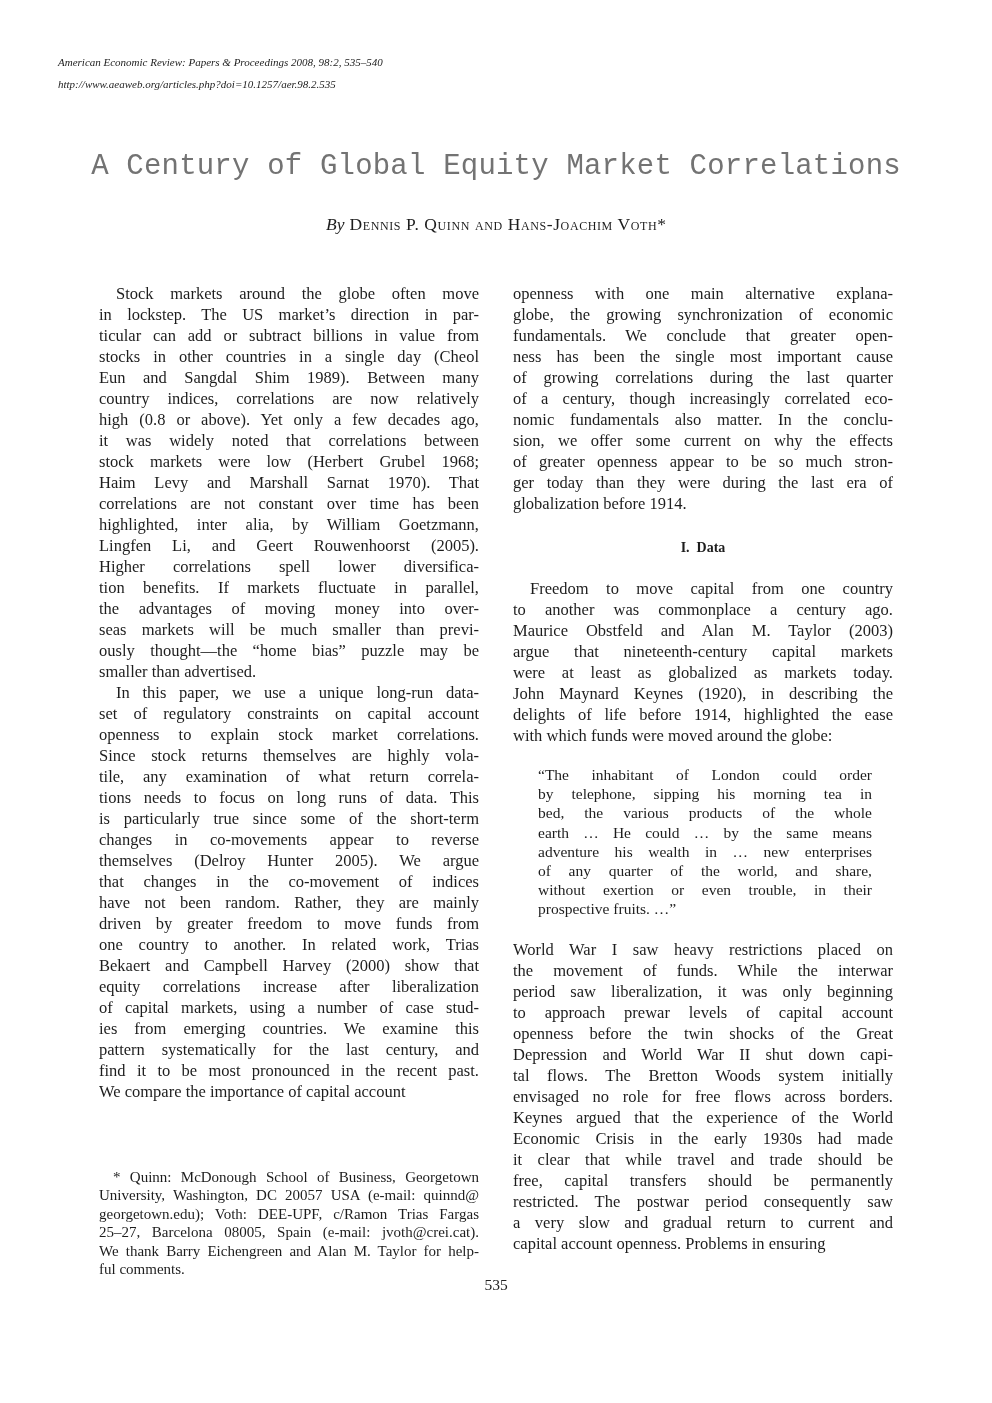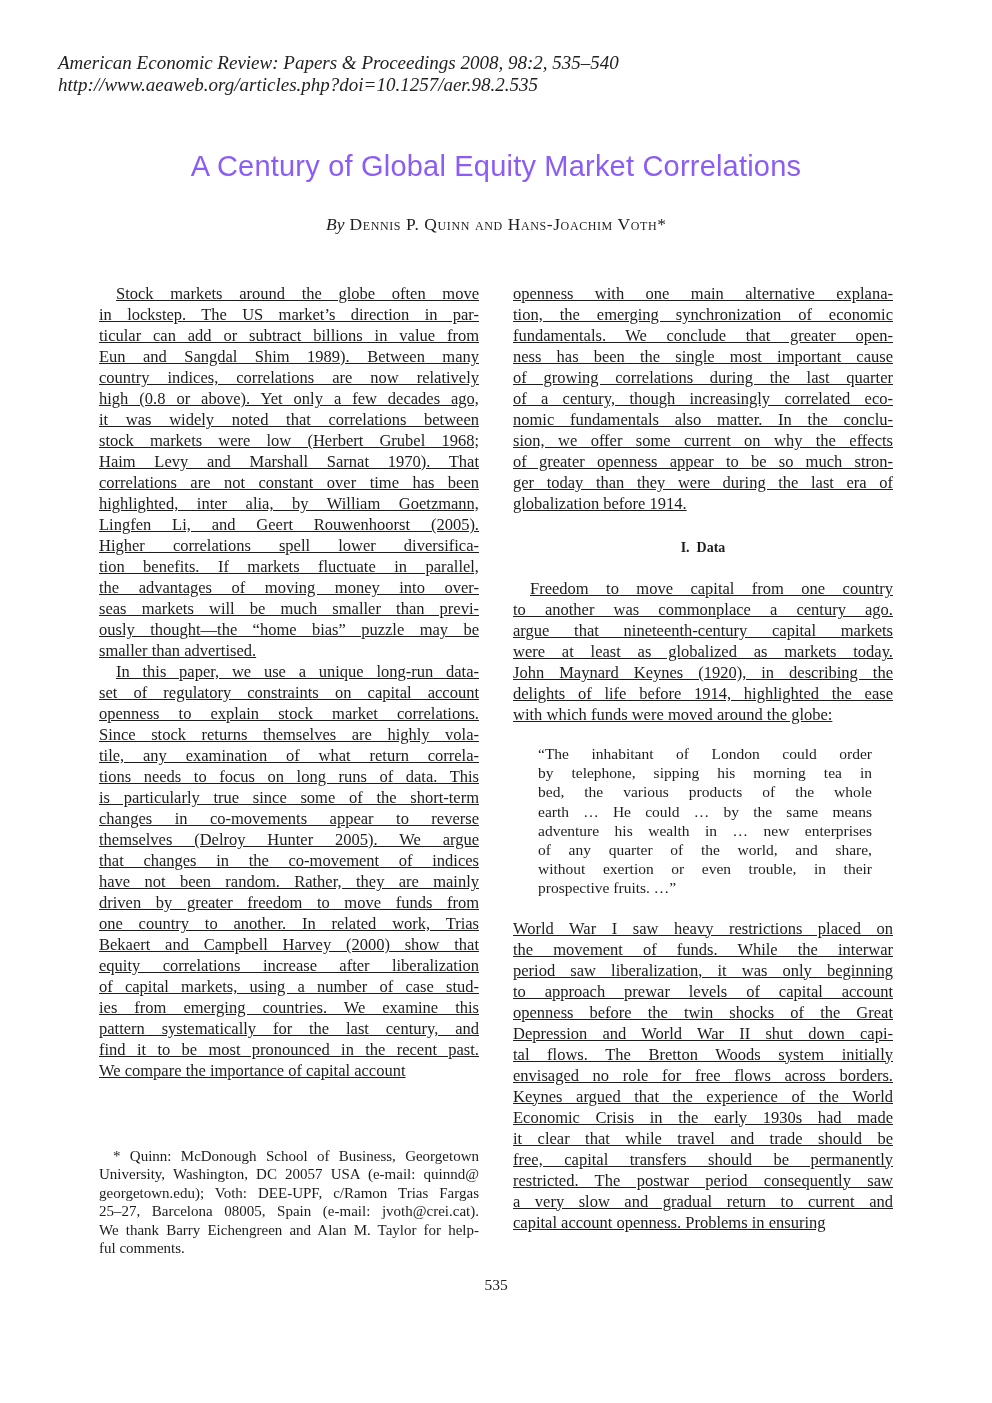--- a/index.html
+++ b/index.html
@@ -18,36 +18,36 @@
     width: 992px;
     height: 1403px;
     background: #ffffff;
     overflow: hidden;
   }
   .running-head {
     position: absolute;
     left: 58px;
     top: 52px;
     font-style: italic;
-    font-size: 19px;
+    font-size: 11px;
     line-height: 21.5px;
     color: #222222;
   }
   .title {
     position: absolute;
     left: 0;
     top: 150px;
     width: 100%;
     margin: 0;
     text-align: center;
-    font-family: Liberation Sans, sans-serif;
+    font-family: Liberation Mono, monospace;
     font-weight: normal;
     font-size: 29px;
     letter-spacing: 0.2px;
-    color: #8b5cf6;
+    color: #737373;
   }
   .byline {
     position: absolute;
     left: 0;
     top: 214px;
     width: 100%;
     text-align: center;
     font-size: 17.5px;
     color: #1d1d1d;
   }
@@ -66,21 +66,21 @@
     width: 794px;
     display: flex;
     gap: 34px;
   }
   .column {
     width: 380px;
     flex: 0 0 380px;
     font-size: 16.5px;
     line-height: 21px;
   }
-  .paragraph { margin: 0; text-decoration: underline; }
+  .paragraph { margin: 0; }
   .line {
     text-align: justify;
     text-align-last: justify;
   }
   .line.last { text-align-last: left; }
   .paragraph.indent .line.first { text-indent: 17px; }
   .section-heading {
     text-align: center;
     font-weight: bold;
     font-size: 14px;
@@ -123,20 +123,21 @@
   <div class="byline">
     <span class="by">By</span><span class="authors">Dennis P. Quinn and Hans-Joachim Voth</span><span class="fn-marker">*</span>
   </div>
 
   <main class="columns">
     <section class="column">
         <div class="paragraph indent">
           <div class="line first">Stock markets around the globe often move</div>
           <div class="line">in lockstep. The US market’s direction in par-</div>
           <div class="line">ticular can add or subtract billions in value from</div>
+          <div class="line">stocks in other countries in a single day (Cheol</div>
           <div class="line">Eun and Sangdal Shim 1989). Between many</div>
           <div class="line">country indices, correlations are now relatively</div>
           <div class="line">high (0.8 or above). Yet only a few decades ago,</div>
           <div class="line">it was widely noted that correlations between</div>
           <div class="line">stock markets were low (Herbert Grubel 1968;</div>
           <div class="line">Haim Levy and Marshall Sarnat 1970). That</div>
           <div class="line">correlations are not constant over time has been</div>
           <div class="line">highlighted, inter alia, by William Goetzmann,</div>
           <div class="line">Lingfen Li, and Geert Rouwenhoorst (2005).</div>
           <div class="line">Higher correlations spell lower diversifica-</div>
@@ -173,35 +174,36 @@
           <div class="line">University, Washington, DC 20057 USA (e-mail: quinnd@</div>
           <div class="line">georgetown.edu); Voth: DEE-UPF, c/Ramon Trias Fargas</div>
           <div class="line">25–27, Barcelona 08005, Spain (e-mail: jvoth@crei.cat).</div>
           <div class="line">We thank Barry Eichengreen and Alan M. Taylor for help-</div>
           <div class="line last">ful comments.</div>
         </div>
       </section>
     <section class="column">
         <div class="paragraph">
           <div class="line first">openness with one main alternative explana-</div>
-          <div class="line">tion, the emerging synchronization of economic</div>
+          <div class="line">globe, the growing synchronization of economic</div>
           <div class="line">fundamentals. We conclude that greater open-</div>
           <div class="line">ness has been the single most important cause</div>
           <div class="line">of growing correlations during the last quarter</div>
           <div class="line">of a century, though increasingly correlated eco-</div>
           <div class="line">nomic fundamentals also matter. In the conclu-</div>
           <div class="line">sion, we offer some current on why the effects</div>
           <div class="line">of greater openness appear to be so much stron-</div>
           <div class="line">ger today than they were during the last era of</div>
           <div class="line last">globalization before 1914.</div>
         </div>
         <div class="section-heading">I. Data</div>
         <div class="paragraph indent">
           <div class="line first">Freedom to move capital from one country</div>
           <div class="line">to another was commonplace a century ago.</div>
+          <div class="line">Maurice Obstfeld and Alan M. Taylor (2003)</div>
           <div class="line">argue that nineteenth-century capital markets</div>
           <div class="line">were at least as globalized as markets today.</div>
           <div class="line">John Maynard Keynes (1920), in describing the</div>
           <div class="line">delights of life before 1914, highlighted the ease</div>
           <div class="line last">with which funds were moved around the globe:</div>
         </div>
         <div class="blockquote">
           <div class="line first">“The inhabitant of London could order</div>
           <div class="line">by telephone, sipping his morning tea in</div>
           <div class="line">bed, the various products of the whole</div>

